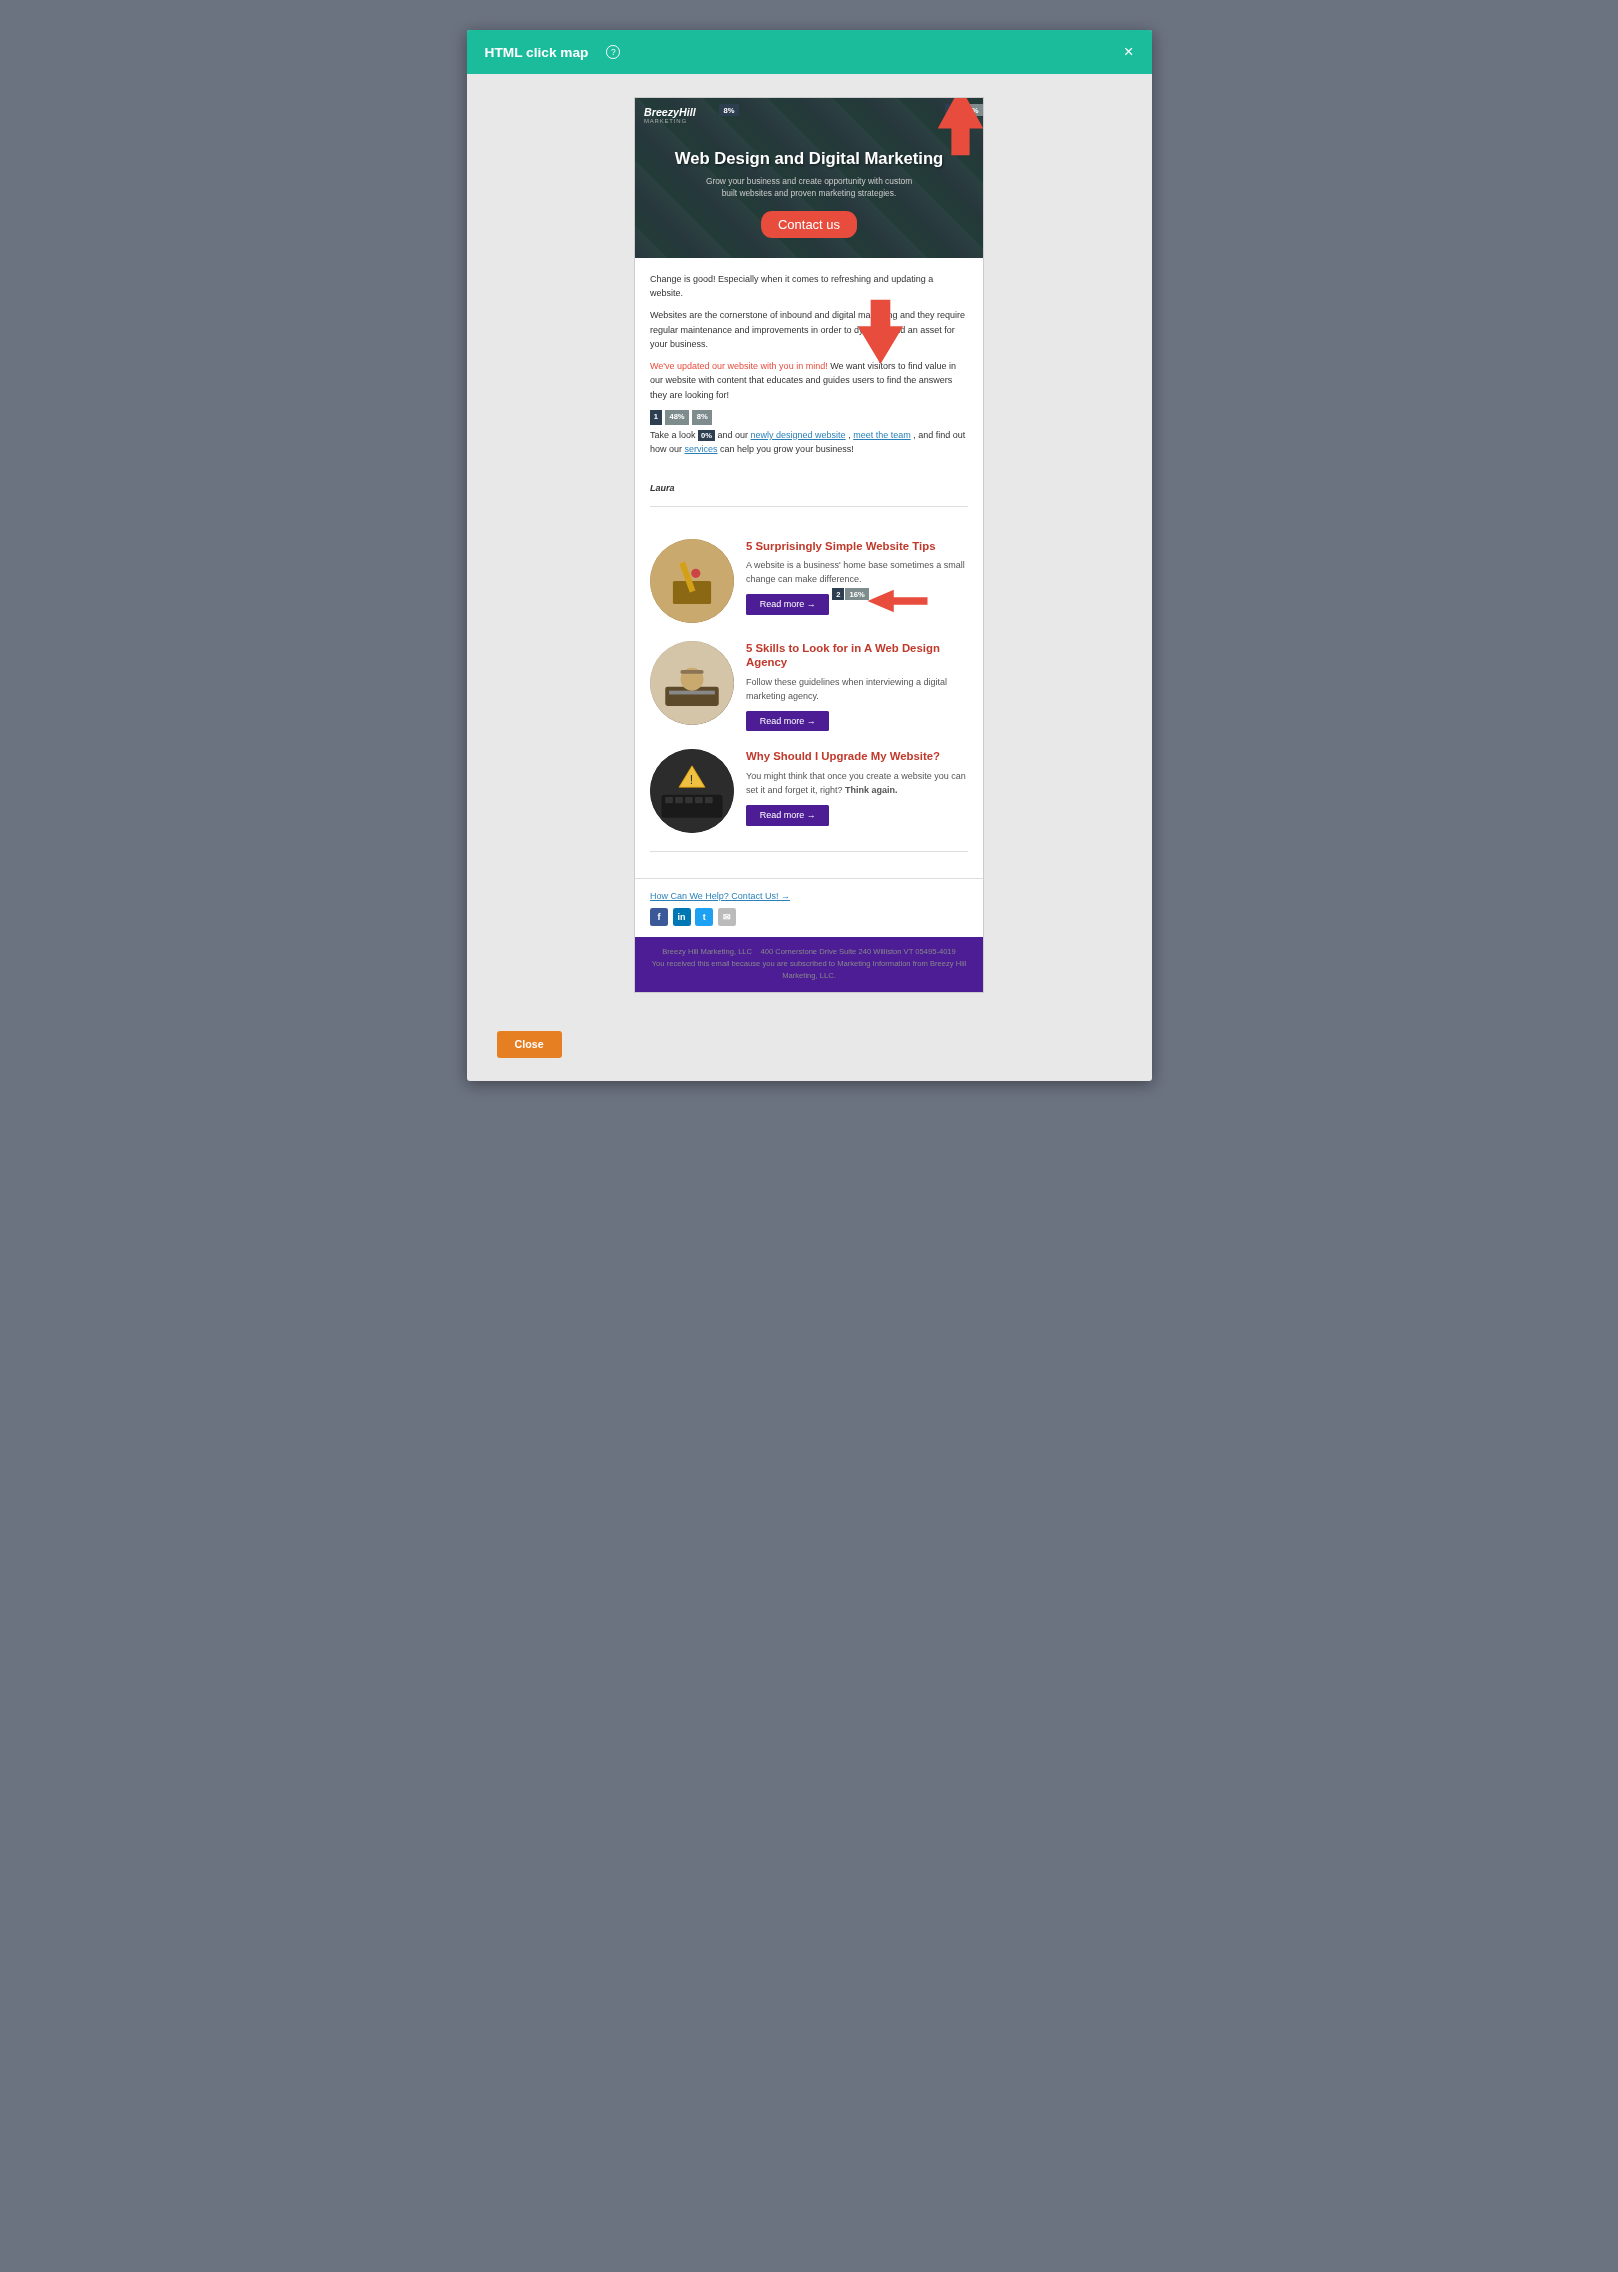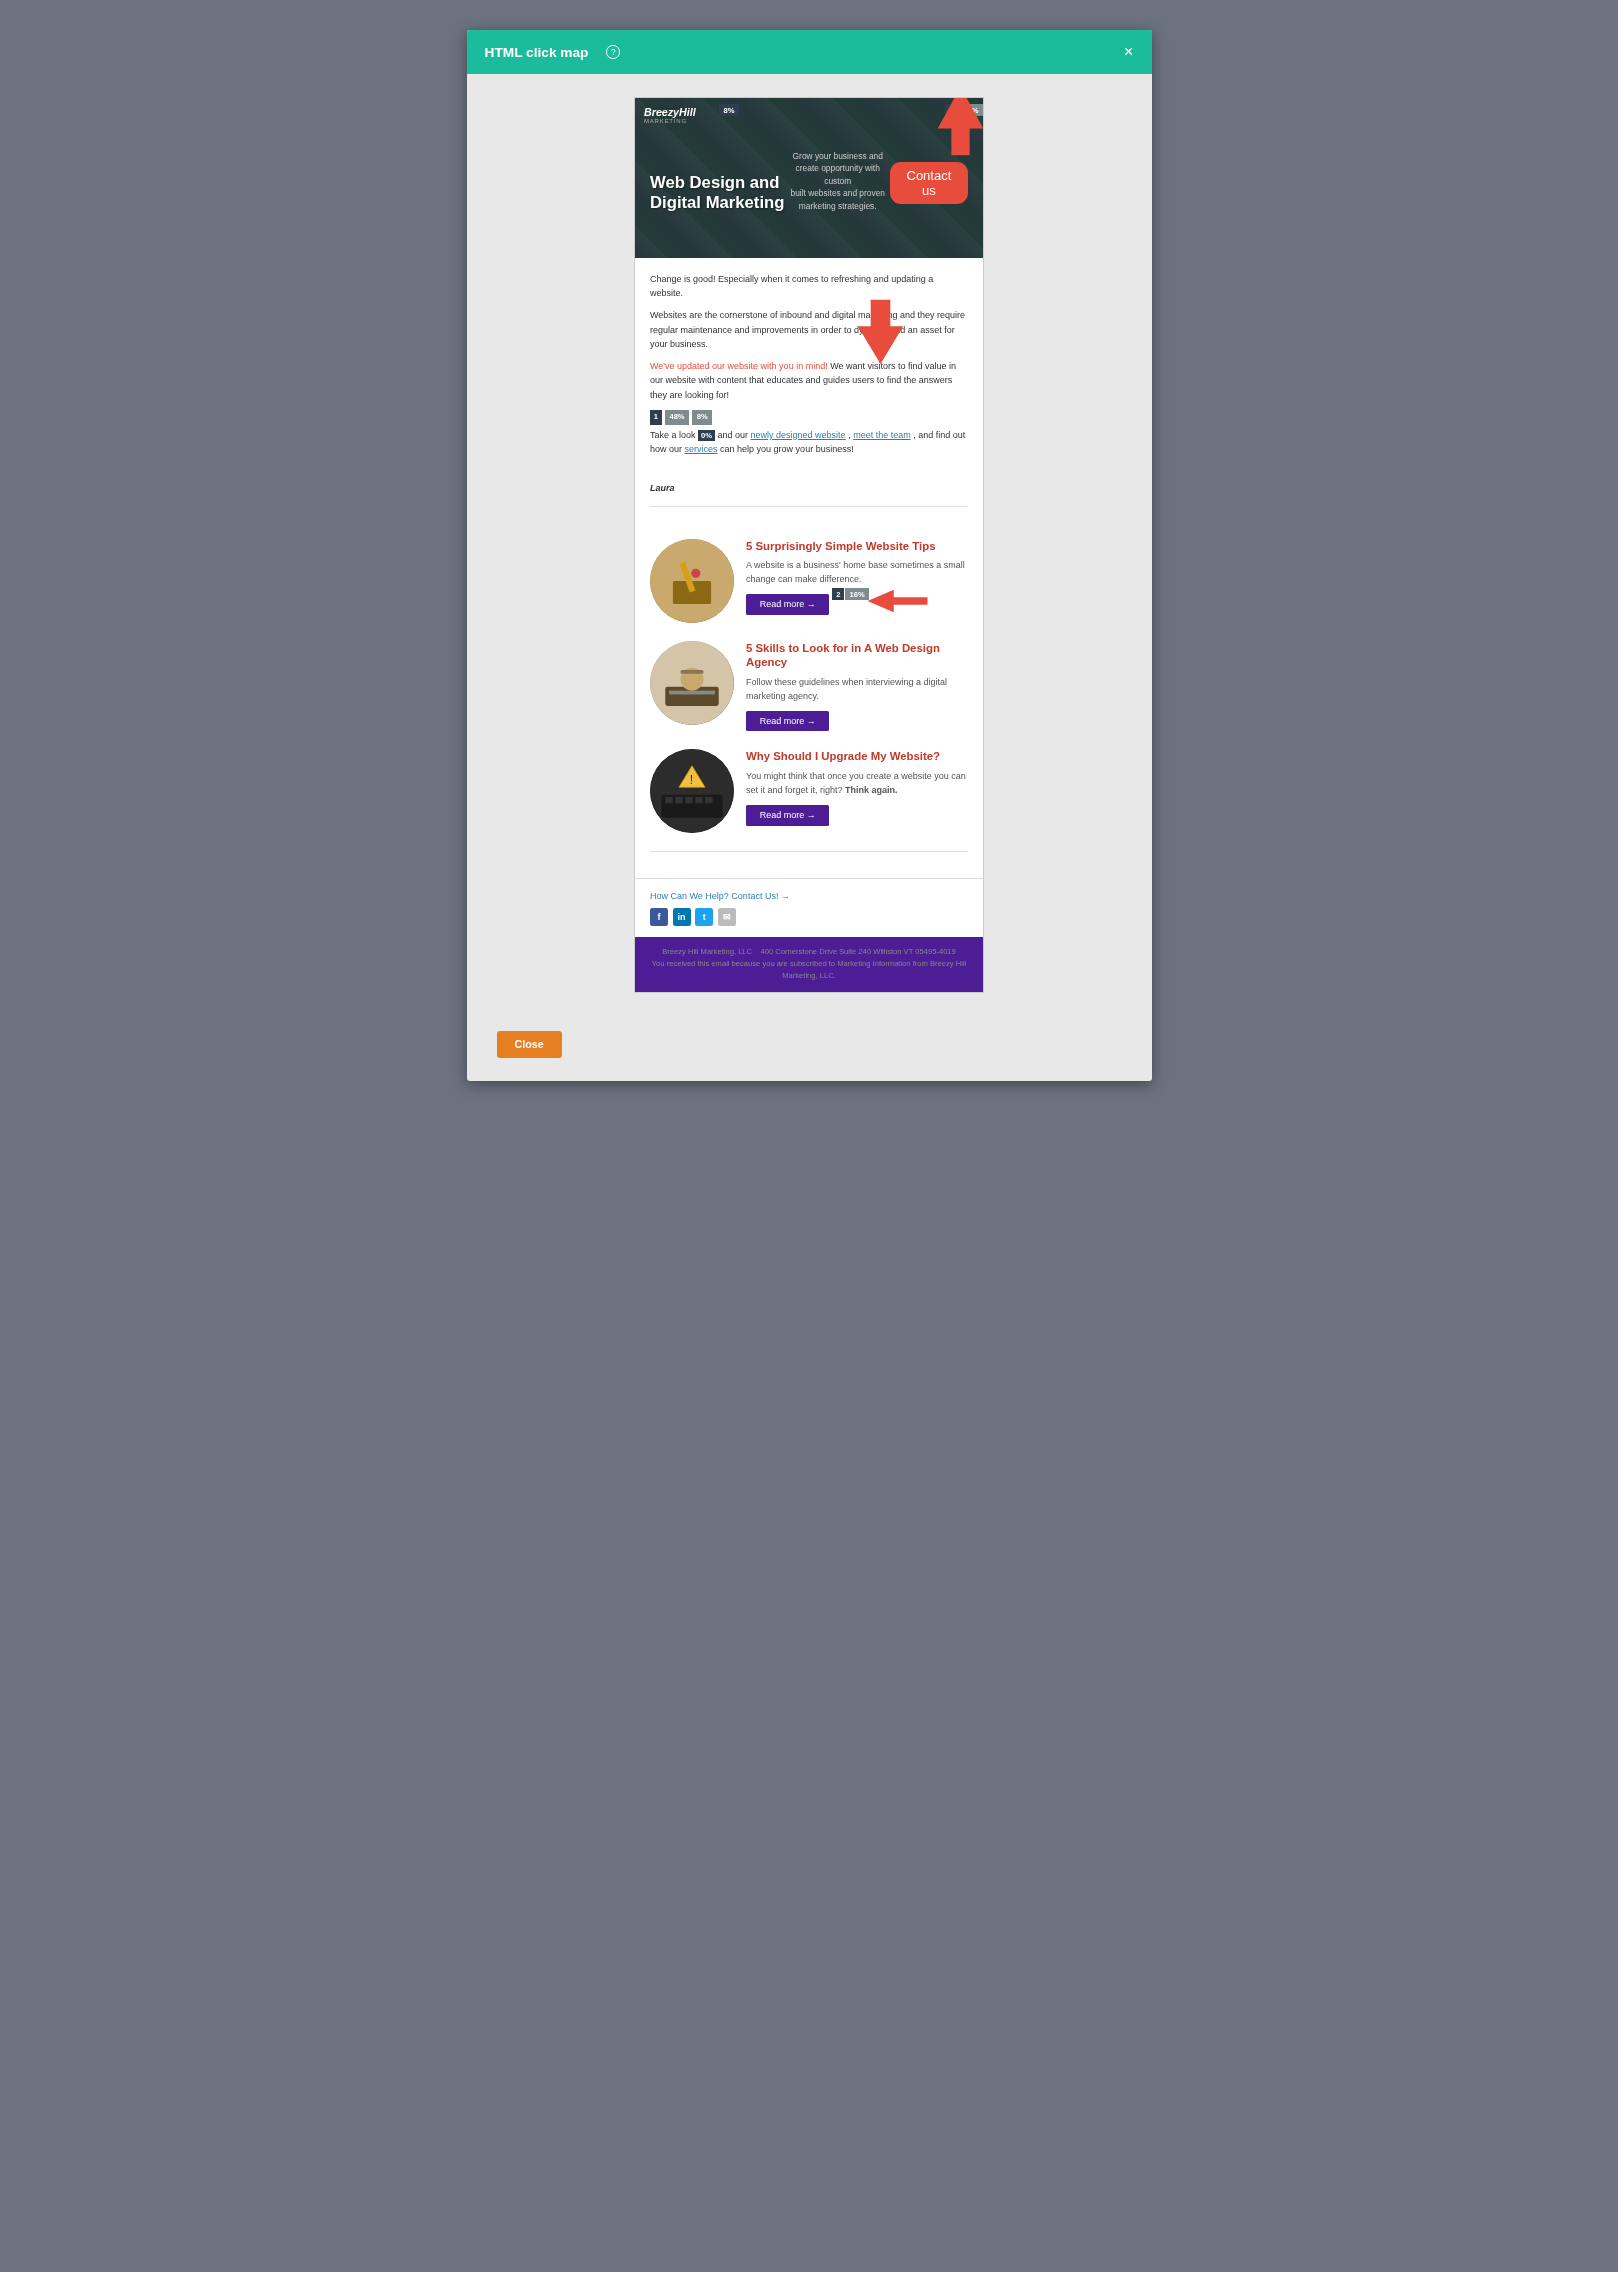--- a/index.html
+++ b/index.html
@@ -82,21 +82,21 @@
       background: #2c3e50;
       overflow: hidden;
     }
 
     .email-hero-bg {
       position: relative;
       height: 160px;
       background: linear-gradient(rgba(30,40,60,0.7), rgba(30,40,60,0.7)),
                   repeating-linear-gradient(45deg, #3d5a3e 0px, #4a7a4b 23px, #2d6b2e 23px, #355c36 46px);
       display: flex;
-      flex-direction: row;
+      flex-direction: column;
       align-items: center;
       justify-content: center;
       padding: 15px;
     }
 
     .email-logo {
       position: absolute;
       top: 7.6px;
       left: 9px;
     }
@@ -287,20 +287,21 @@
     }
 
     
     .email-footer {
       padding: 10.7px 15px;
       border-top: 0.8px solid #ddd;
     }
 
     .footer-link {
       color: #2980b9;
+      text-decoration: underline;
       font-size: 9px;
     }
 
     .social-icons {
       display: flex;
       gap: 4.6px;
       margin-top: 7.6px;
     }
 
     .social-icon {

